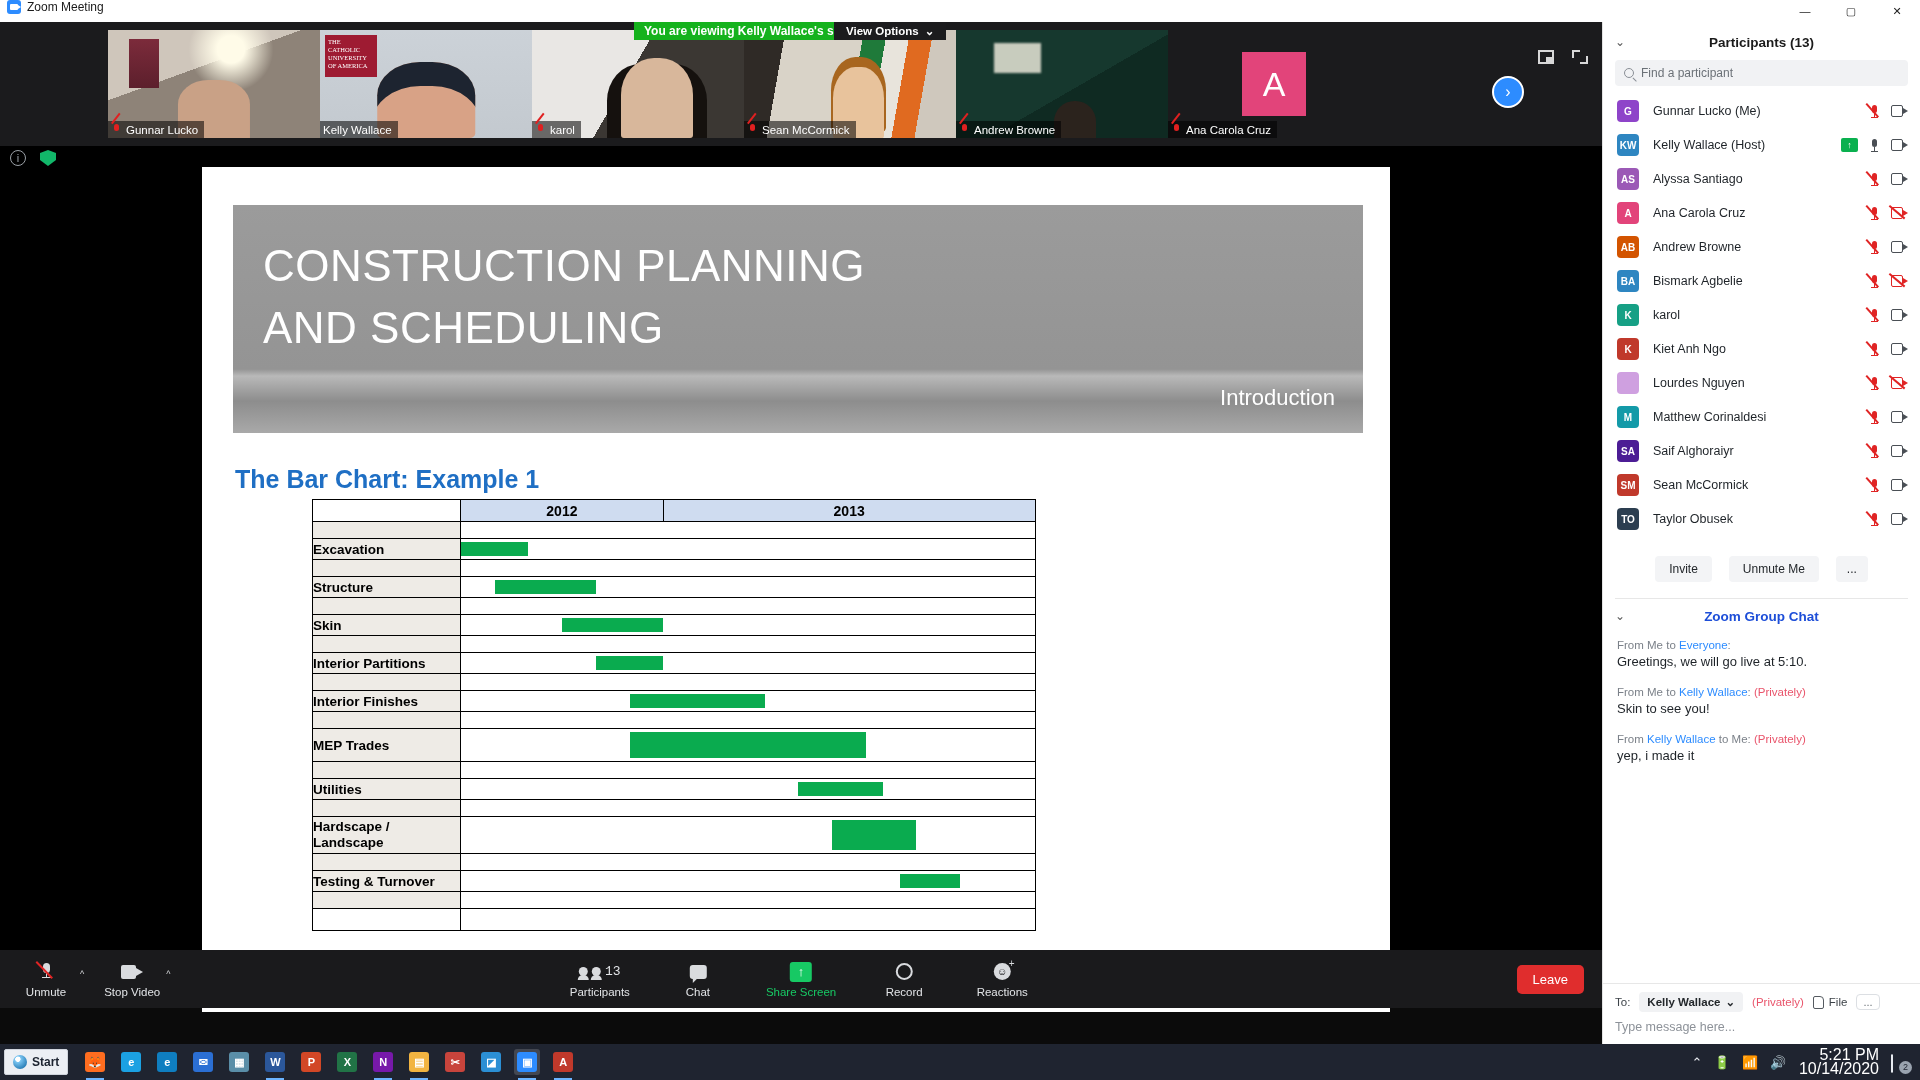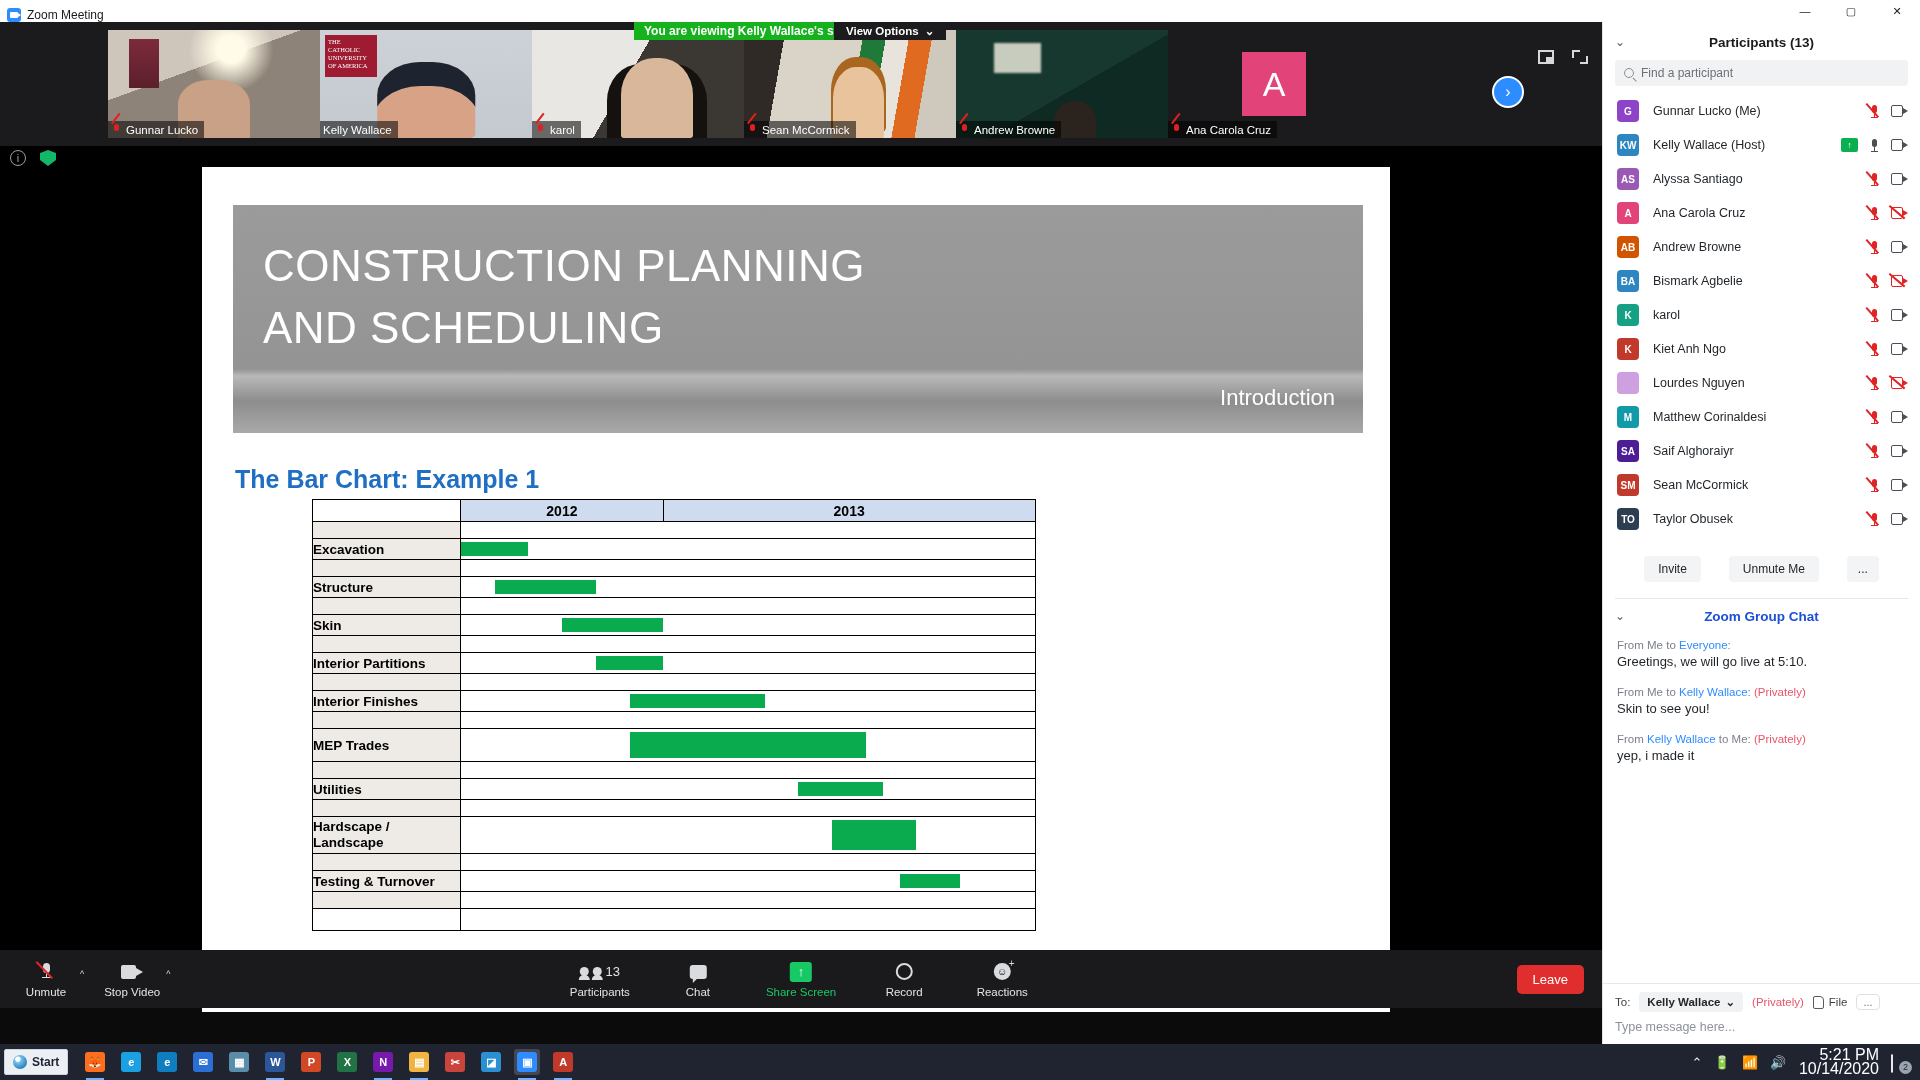--- a/index.html
+++ b/index.html
@@ -8,21 +8,21 @@
     width: 1920px; height: 1080px;
     overflow: hidden;
     font-family: "Liberation Sans", sans-serif;
     background: #000;
   }
   #app { position: relative; width: 1920px; height: 1080px; }
 
   
   .titlebar {
     position: absolute; top: 0; left: 0; width: 1920px; height: 22px;
-    background: #ffffff; display: flex; align-items: flex-end;
+    background: #ffffff; display: flex; align-items: flex-start;
   }
   .titlebar-left { display: flex; align-items: center; gap: 6px; padding-left: 7px; }
   .zoom-logo {
     width: 14px; height: 14px; border-radius: 3px; background: #2d8cff;
     display: flex; align-items: center; justify-content: center;
   }
   .zoom-logo .cam {
     width: 8px; height: 6px; background: #fff; border-radius: 1px; position: relative;
   }
   .zoom-logo .cam:after {
@@ -227,21 +227,21 @@
   .ic-cam .box { position: absolute; left: 0; top: 0; width: 12px; height: 12px; border: 1.5px solid #4a4f55; border-radius: 2px; }
   .ic-cam .tri { position: absolute; right: 0; top: 2.5px; border-left: 5px solid #4a4f55;
      border-top: 3.5px solid transparent; border-bottom: 3.5px solid transparent; }
   .ic-cam.off .box { border-color: #e02424; }
   .ic-cam.off .tri { border-left-color: #e02424; }
   .ic-cam.off:after {
     content: ""; position: absolute; left: -1px; top: -2px; width: 20px; height: 1.6px;
     background: #e02424; transform: rotate(40deg); transform-origin: left top;
   }
 
-  .plist-actions { display: flex; justify-content: center; gap: 28px; padding: 20px 0 16px 0; }
+  .plist-actions { display: flex; justify-content: center; gap: 17px; padding: 20px 0 16px 0; }
   .pbtn {
     background: #f3f4f6; border: none; border-radius: 4px; padding: 6px 14px;
     font-size: 12px; color: #23272b; font-family: "Liberation Sans", sans-serif;
   }
   .pbtn.more { padding: 6px 11px; }
 
   .chat-divider { height: 1px; background: #e7e7e7; margin: 0 12px; }
   .chat-header { height: 34px; display: flex; align-items: center; position: relative; }
   .chat-title { width: 100%; text-align: center; font-size: 13.5px; font-weight: bold; color: #1d4ed8; }
   .chat-chevron { position: absolute; left: 12px; color: #5a5a5a; font-size: 12px; }
@@ -285,21 +285,21 @@
   .mic-glyph .s { position: absolute; left: 7.5px; top: 11px; width: 1.6px; height: 4px; background: #d9dbde; }
   .mic-glyph .ba { position: absolute; left: 3.5px; top: 15px; width: 9px; height: 1.6px; background: #d9dbde; }
   .mic-glyph.muted:after {
     content: ""; position: absolute; left: -1px; top: -1px; width: 23px; height: 1.8px;
     background: #e02424; transform: rotate(46deg); transform-origin: left top;
   }
   .vid-glyph { width: 22px; height: 14px; position: relative; }
   .vid-glyph .box { position: absolute; left: 0; top: 0; width: 15px; height: 14px; background: #d9dbde; border-radius: 2px; }
   .vid-glyph .tri { position: absolute; right: 0; top: 3px; border-left: 7px solid #d9dbde;
     border-top: 4px solid transparent; border-bottom: 4px solid transparent; }
-  .ppl-glyph { display: flex; align-items: center; gap: 4px; }
+  .ppl-glyph { display: flex; align-items: center; gap: 4px; font-family: Liberation Mono, monospace; }
   .ppl-glyph .p1, .ppl-glyph .p2 { width: 9px; height: 9px; border-radius: 50%; background: #d9dbde; position: relative; }
   .ppl-glyph .p1:after, .ppl-glyph .p2:after {
     content:""; position:absolute; left:-1px; top:8px; width:11px; height:5px; border-radius: 5px 5px 0 0; background:#d9dbde;
   }
   .ppl-count { font-size: 13px; color: #e2e4e7; }
   .chat-glyph { width: 17px; height: 14px; background: #d9dbde; border-radius: 3px; position: relative; }
   .chat-glyph:after { content:""; position:absolute; left:3px; bottom:-4px; border-top:5px solid #d9dbde;
     border-right:5px solid transparent; }
   .share-glyph { width: 22px; height: 20px; background: #17c964; border-radius: 3px;
     display: flex; align-items: center; justify-content: center; color: #fff; font-size: 13px; }

